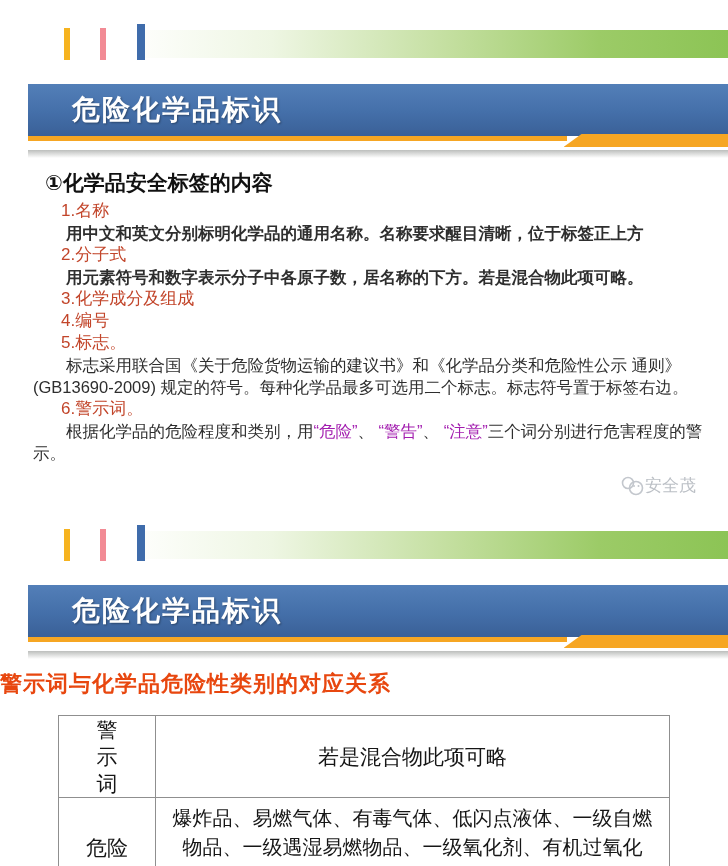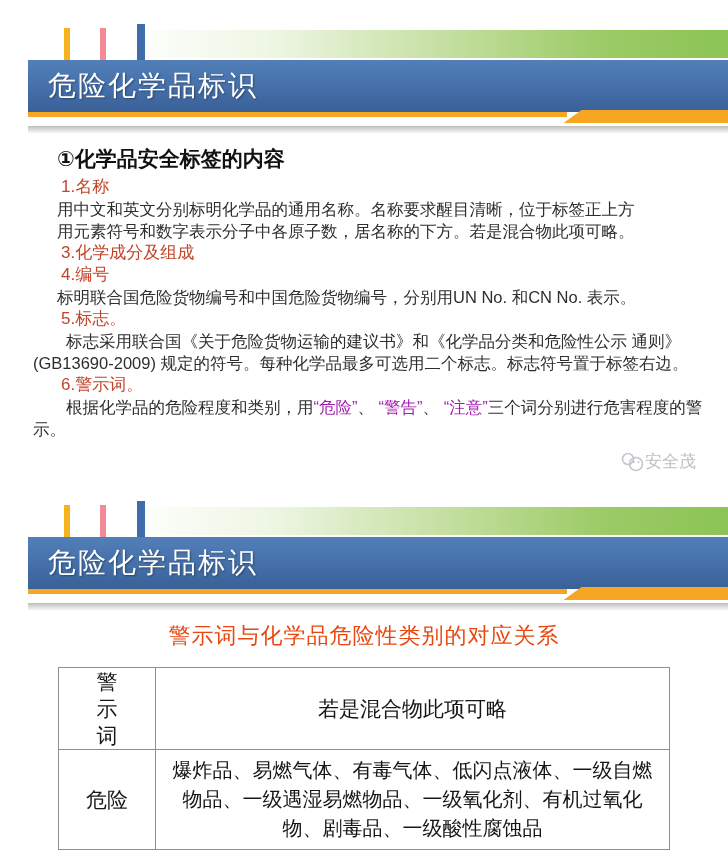--- a/index.html
+++ b/index.html
@@ -12,45 +12,45 @@
   .decor { position:relative; height:36px; }
   .decor .strip { position:absolute; left:143px; right:0; top:6px; height:28px;
     background:linear-gradient(90deg,#fdfefb 0%,#eef6e3 22%,#c4dfa0 52%,#9ccb67 78%,#8cc455 100%); }
   .decor .bar { position:absolute; top:4px; width:6px; height:32px; }
   .decor .bar.yellow { left:64px; background:#f6b31f; }
   .decor .bar.pink   { left:100px; background:#f28b95; }
   .decor .bar.blue   { left:137px; top:0; width:8px; height:36px; background:#3f6cab; }
 
   .banner { margin-left:28px; height:52px; line-height:52px;
     background:linear-gradient(180deg,#537fb8 0%,#446fa9 55%,#3a6097 100%);
-    color:#fff; font-size:28px; font-weight:normal; letter-spacing:2px;
-    padding-left:20px; text-shadow:1px 1px 2px rgba(0,0,0,.35); }
+    color:#fff; font-size:28px; font-weight:bold; letter-spacing:2px;
+    padding-left:44px; text-shadow:1px 1px 2px rgba(0,0,0,.35);margin-top:24px; }
 
   .underline { position:relative; margin-left:28px; height:14px; }
   .underline .thin  { position:absolute; left:0; top:0; width:77%; height:5px; background:#f6a623; }
   .underline .thick { position:absolute; right:0; top:-2px; width:23.5%; height:13px; background:#f6a623;
     clip-path:polygon(18px 0,100% 0,100% 100%,0 100%); }
   .hshadow { margin-left:28px; height:8px;
     background:linear-gradient(180deg,rgba(80,85,80,.38),rgba(120,125,120,0)); }
 
   
   .content { padding:8px 14px 0 33px; color:#2e2e2e; font-size:16.5px; line-height:22px; }
-  .content h2 { font-size:21px; line-height:26px; color:#111; margin:4px 0 4px 24px; font-weight:bold; }
+  .content h2 { font-size:21px; line-height:26px; color:#111; margin:4px 0 4px 12px; font-weight:bold; }
   .lbl { color:#c2452a; font-size:17px; line-height:22px; margin-left:28px; }
-  .txt-ind { margin-left:24px; }
+  .txt-ind { margin-left:33px;font-weight:bold; }
   .txt-wide { text-indent:2em; }
   .hot { color:#a21caf; }
 
   .watermark { display:flex; justify-content:flex-end; align-items:center; gap:0;
     margin:10px 32px 0 0; color:#bcc0c6; font-size:17px; }
   .wm-icon svg { display:block; }
 
   
   .slide2 { margin-top:28px; }
-  .section-title { text-align:center; color:#e8470f; font-size:22px; font-weight:normal;
+  .section-title { color:#e8470f; font-size:22px; font-weight:bold;
     margin-top:10px; letter-spacing:1px; }
 
   table.warn { border-collapse:collapse; margin:16px 0 0 58px; width:612px;
     color:#161616; table-layout:fixed; }
   table.warn th, table.warn td { border:1px solid #8f8f8f; font-weight:normal; }
   table.warn th { font-size:21px; line-height:27px; }
   .col-word { width:97px; }
   .th-word  { padding:0 29px; }
   .row-head { height:60px; }
   .row-data { height:100px; }
@@ -75,26 +75,26 @@
     <div class="thick"></div>
   </div>
   <div class="hshadow"></div>
 
   <div class="content">
     <h2>①化学品安全标签的内容</h2>
 
     <div class="lbl">1.名称</div>
     <p class="txt-ind">用中文和英文分别标明化学品的通用名称。名称要求醒目清晰，位于标签正上方</p>
 
+    <div class="lbl">2.分子式</div>
     <p class="txt-ind">用元素符号和数字表示分子中各原子数，居名称的下方。若是混合物此项可略。</p>
 
     <div class="lbl">3.化学成分及组成</div>
 
     <div class="lbl">4.编号</div>
-    <p class="txt-ind">标明联合国危险货物编号和中国危险货物编号，分别用UN No. 和CN No. 表示。</p>
 
     <div class="lbl">5.标志。</div>
     <p class="txt-wide">标志采用联合国《关于危险货物运输的建议书》和《化学品分类和危险性公示 通则》 (GB13690-2009) 规定的符号。每种化学品最多可选用二个标志。标志符号置于标签右边。</p>
 
     <div class="lbl">6.警示词。</div>
     <p class="txt-wide"><span>根据化学品的危险程度和类别，用</span><span class="hot">“危险”</span><span>、 </span><span class="hot">“警告”</span><span>、 </span><span class="hot">“注意”</span><span>三个词分别进行危害程度的警示。</span></p>
 
   </div>
 
   <div class="watermark">

